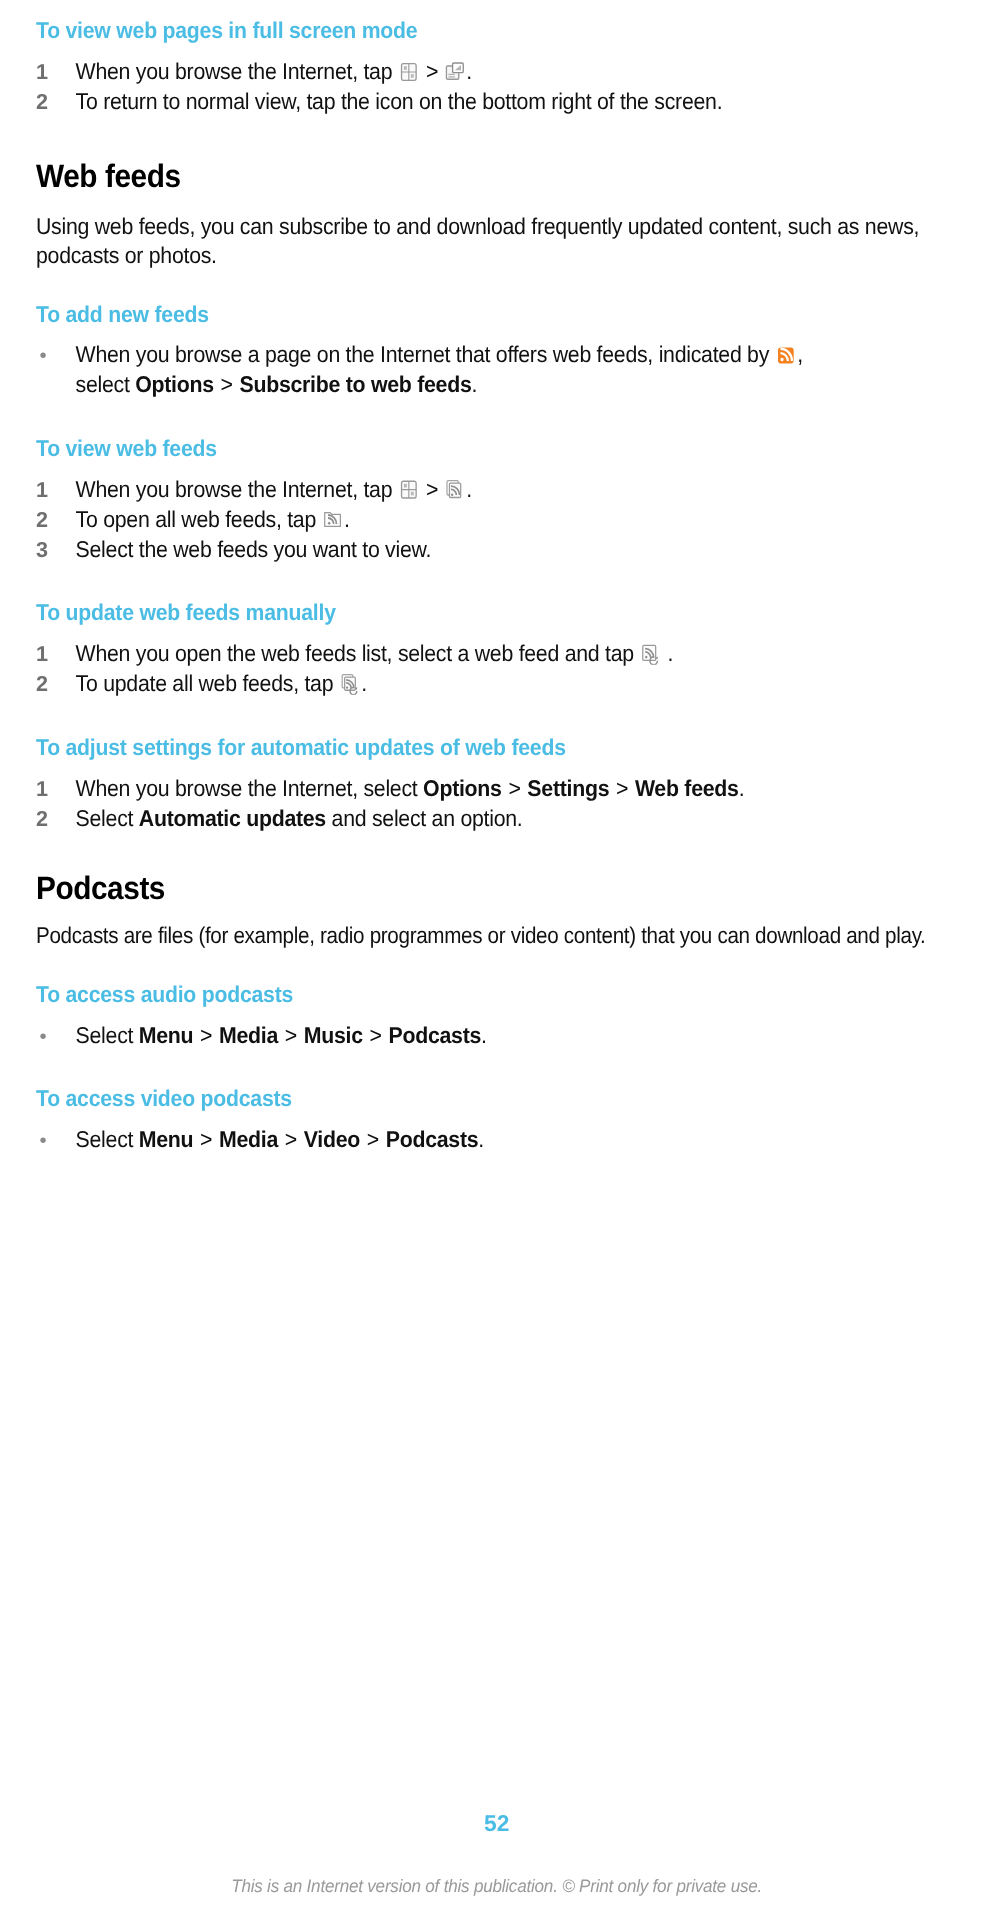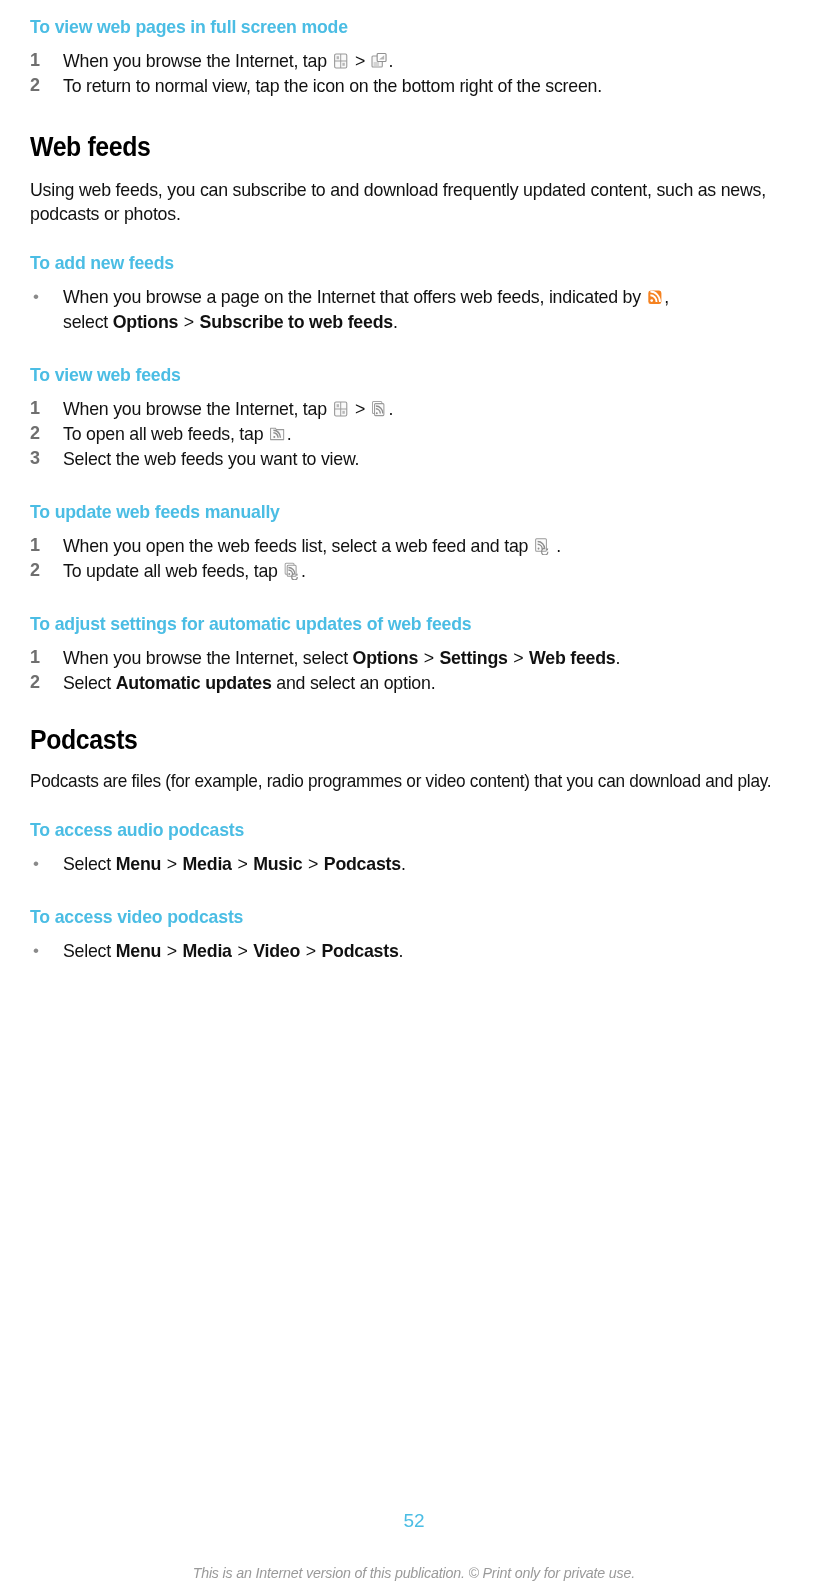--- a/index.html
+++ b/index.html
@@ -131,21 +131,21 @@
 
   
   .pagenum {
     position: absolute;
     left: 0;
     right: 0;
     top: 1494px;
     text-align: center;
     color: #4BBDE4;
     font-size: 19px;
-    font-weight: normal;
+    font-weight: bold;
     letter-spacing: 0px;
   }
   .footnote {
     position: absolute;
     left: 0;
     right: 0;
     top: 1548px;
     text-align: center;
     color: #9a9a9a;
     font-size: 15px;

